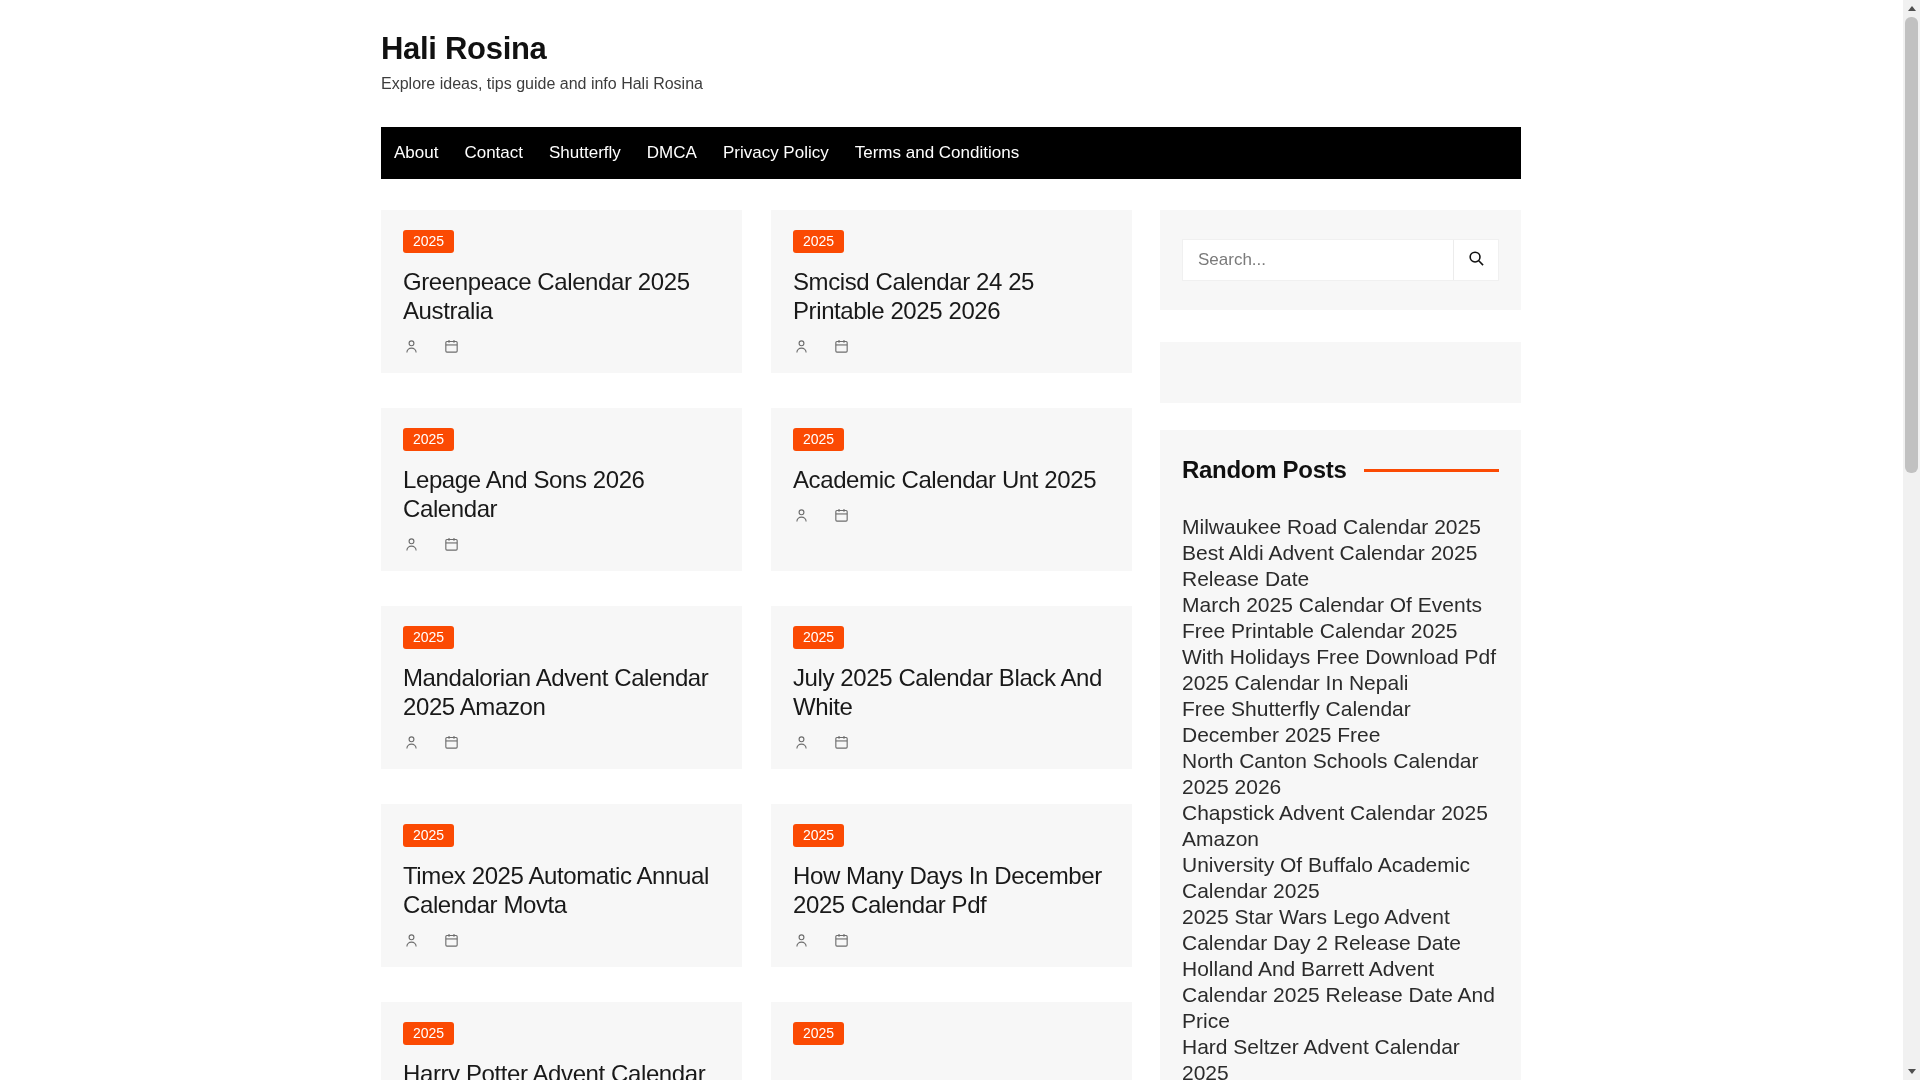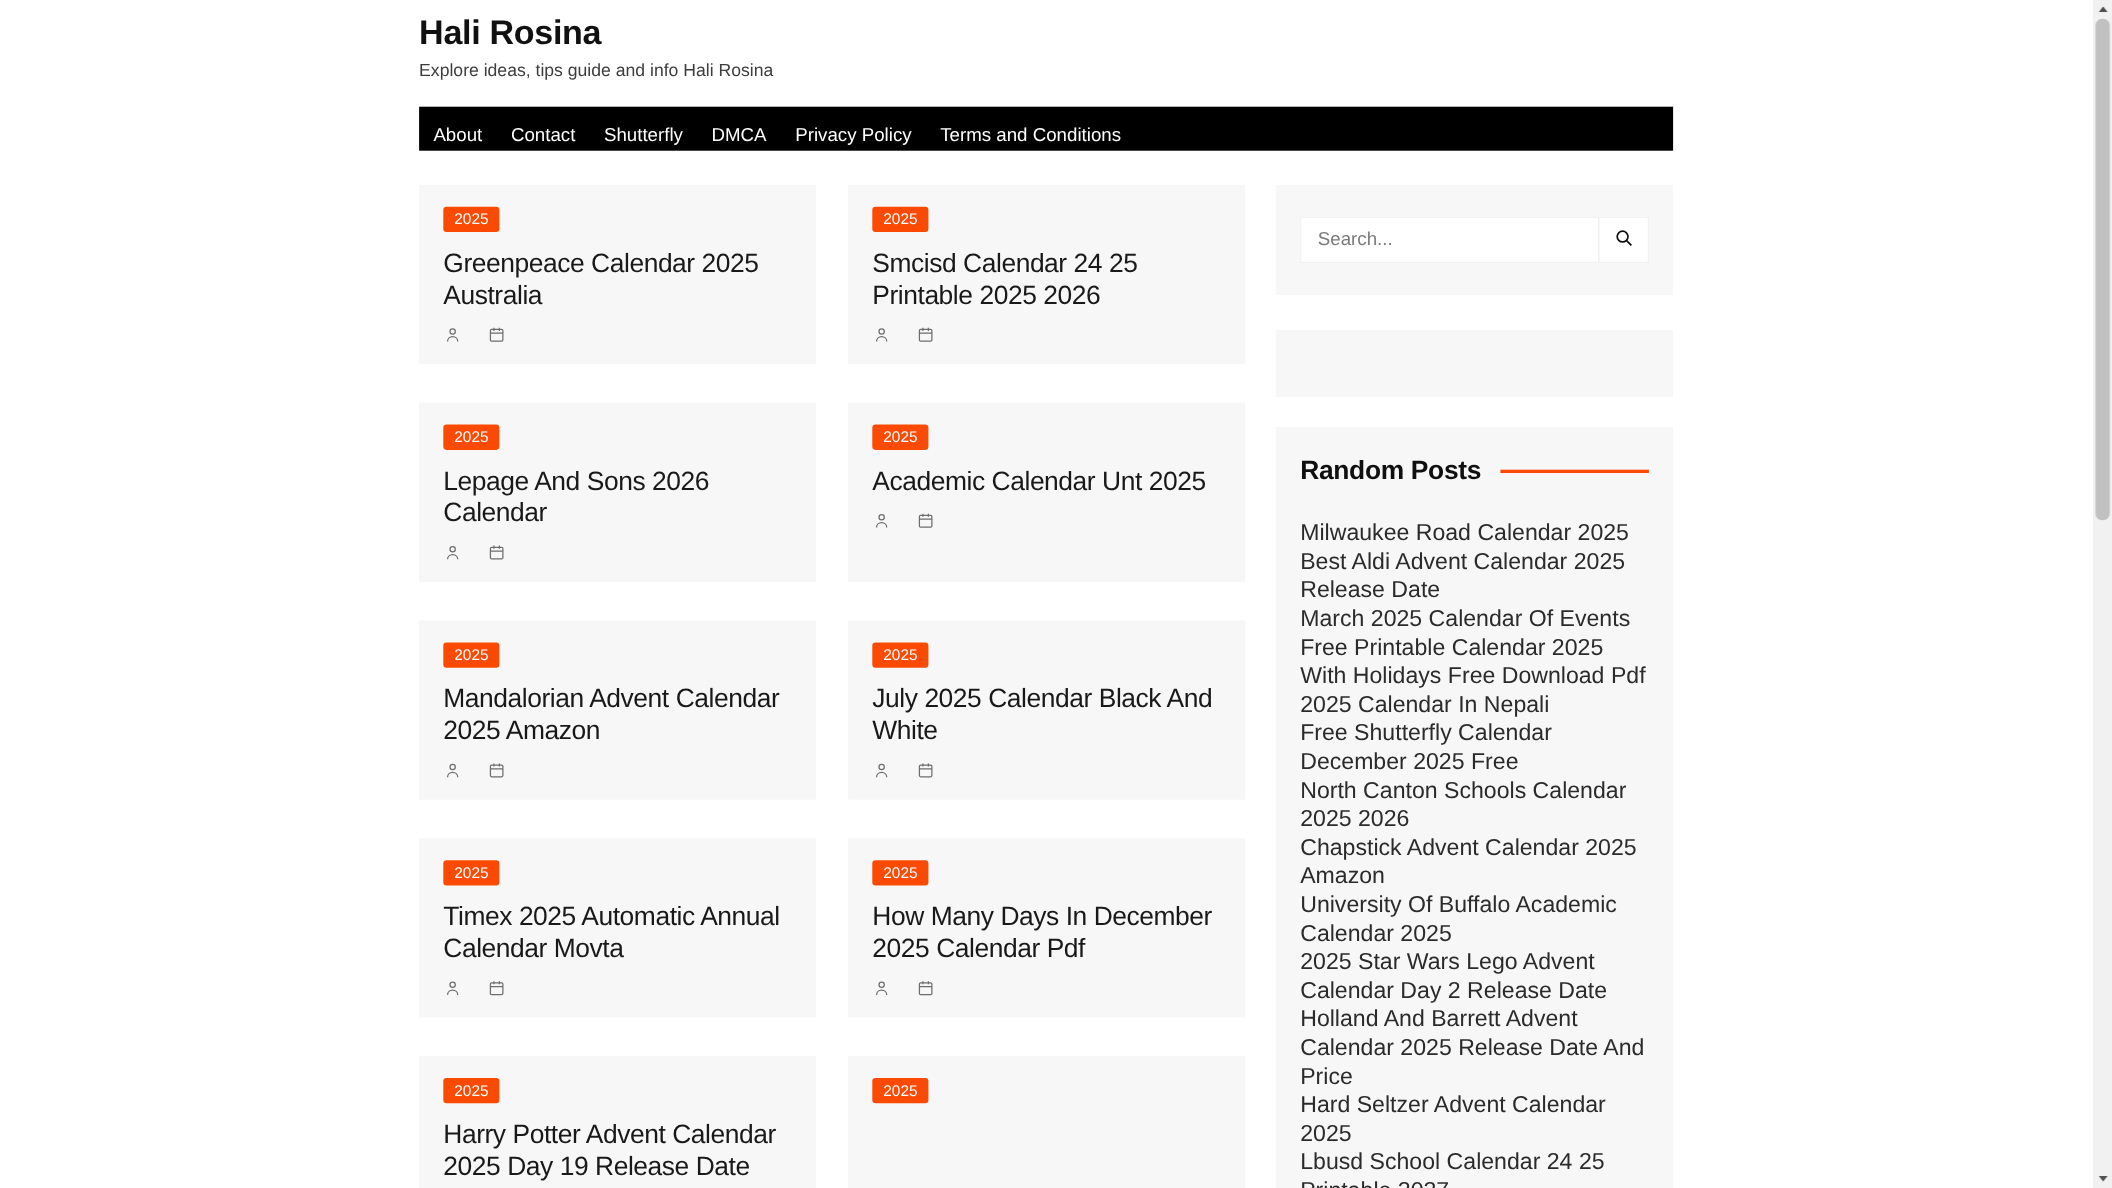--- a/index.html
+++ b/index.html
@@ -13,34 +13,34 @@
   :root {
     --accent: #fb4a03;
     --nav-bg: #000000;
     --panel-bg: #f7f7f7;
   }
   .page {
     width: 1140px;
     margin-left: 381px;
   }
   
-  .site-header { padding-top: 13px; }
+  .site-header { padding-top: 32px; }
   .site-title {
     font-size: 31px; font-weight: 700; color: #111;
     letter-spacing: -0.3px; line-height: 34px; margin: 0;
     cursor: pointer;
   }
   .site-tagline {
     font-size: 16px; color: #3d3d3d; margin-top: 9px;
   }
   
   .main-nav {
-    margin-top: 23px;
+    margin-top: 34px;
     background: var(--nav-bg);
-    height: 40px;
+    height: 52px;
     display: flex; align-items: stretch;
   }
   .main-nav a {
     color: #ffffff; font-size: 17px; text-decoration: none;
     line-height: 52px; padding: 0 13px; display: block;
   }
   
   .content {
     margin-top: 31px;
     display: grid;

